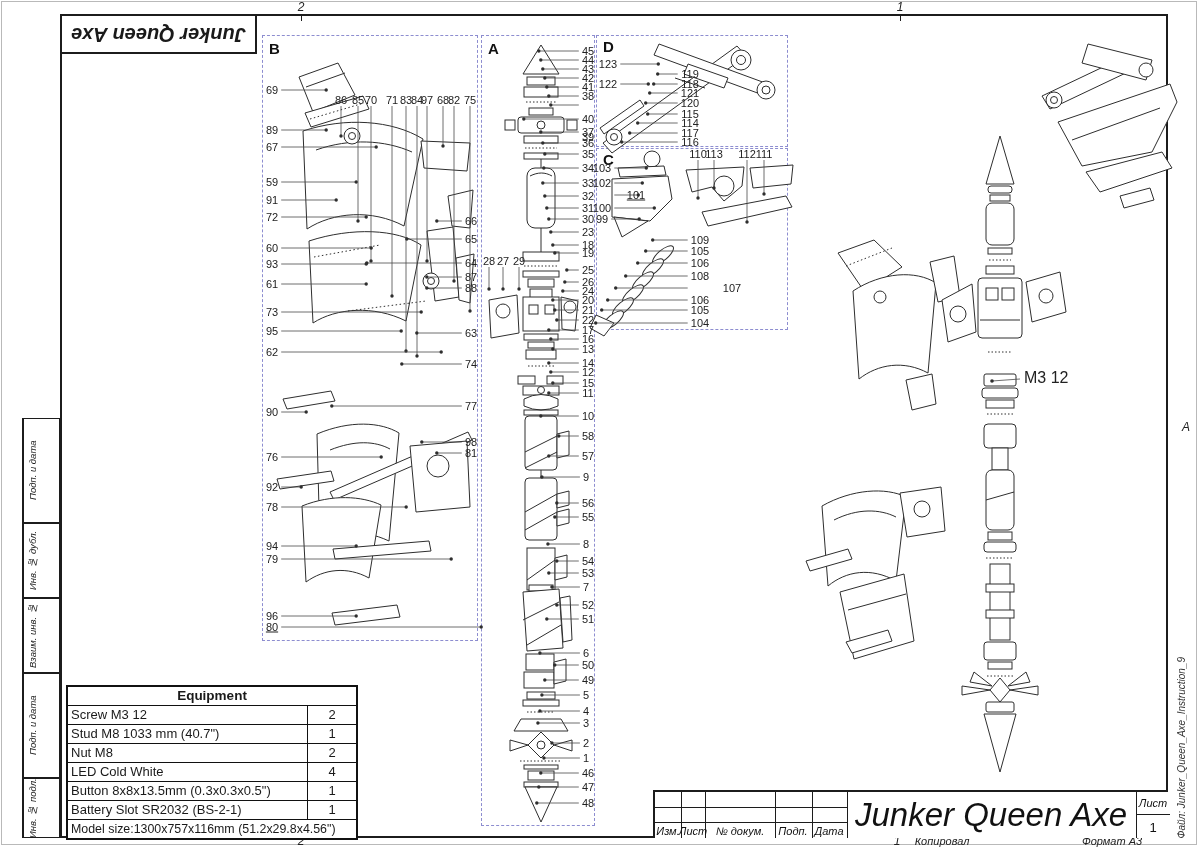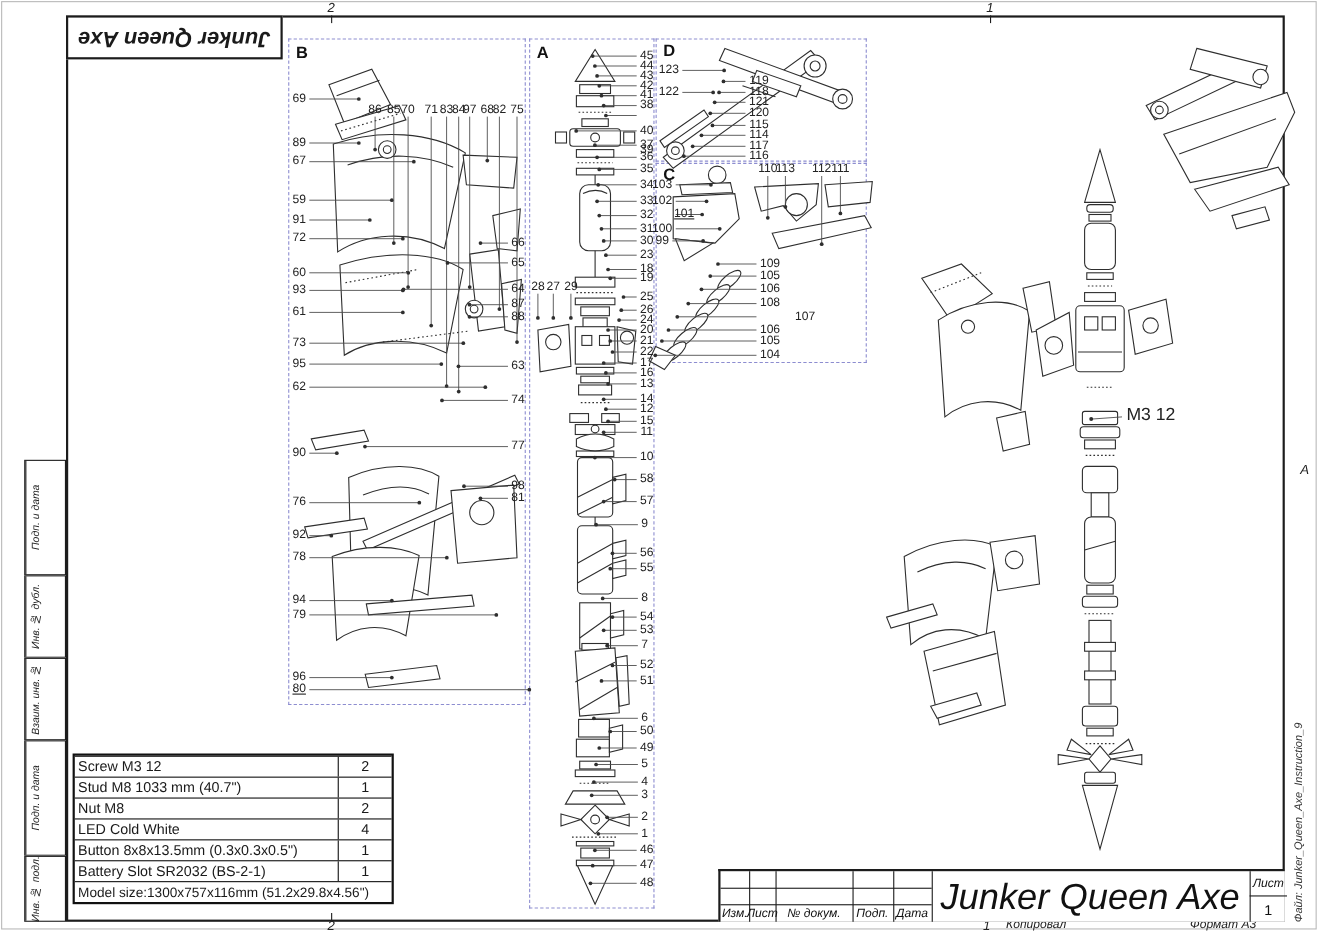--- a/index.html
+++ b/index.html
@@ -562,20 +562,21 @@
         <line x1="687.7" y1="310" x2="601.7" y2="310" class="ld"></line>
         <circle cx="601.7" cy="310" r="1.7" class="dot"></circle>
         <line x1="687.7" y1="323" x2="595.7" y2="323" class="ld"></line>
         <circle cx="595.7" cy="323" r="1.7" class="dot"></circle>
       </g>
   </svg>
 
   <span class="asm-label" style="left:1024px;top:378px;">M3 12</span>
 
   <div class="equip">
+    <div class="equip-title">Equipment</div>
     <div>
         <div class="equip-row">
           <div class="equip-name">Screw M3 12</div>
           <div class="equip-qty">2</div>
         </div>
         <div class="equip-row">
           <div class="equip-name">Stud M8 1033 mm (40.7")</div>
           <div class="equip-qty">1</div>
         </div>
         <div class="equip-row">
@@ -725,21 +726,21 @@
     <span class="callout" style="left: 690px; top: 74px;">119</span>
     <span class="callout" style="left: 690px; top: 84px;">118</span>
     <span class="callout" style="left: 690px; top: 93px;">121</span>
     <span class="callout" style="left: 690px; top: 103px;">120</span>
     <span class="callout" style="left: 690px; top: 114px;">115</span>
     <span class="callout" style="left: 690px; top: 123px;">114</span>
     <span class="callout" style="left: 690px; top: 133px;">117</span>
     <span class="callout" style="left: 690px; top: 142px;">116</span>
     <span class="callout" style="left: 602px; top: 168px;">103</span>
     <span class="callout" style="left: 602px; top: 183px;">102</span>
-    <span class="callout" style="left: 622px; top: 195px; text-decoration: underline;">101</span>
+    <span class="callout" style="left: 636px; top: 195px; text-decoration: underline;">101</span>
     <span class="callout" style="left: 602px; top: 208px;">100</span>
     <span class="callout" style="left: 602px; top: 219px;">99</span>
     <span class="callout" style="left: 698px; top: 154px;">110</span>
     <span class="callout" style="left: 714px; top: 154px;">113</span>
     <span class="callout" style="left: 747px; top: 154px;">112</span>
     <span class="callout" style="left: 764px; top: 154px;">111</span>
     <span class="callout" style="left: 700px; top: 240px;">109</span>
     <span class="callout" style="left: 700px; top: 251px;">105</span>
     <span class="callout" style="left: 700px; top: 263px;">106</span>
     <span class="callout" style="left: 700px; top: 276px;">108</span>

